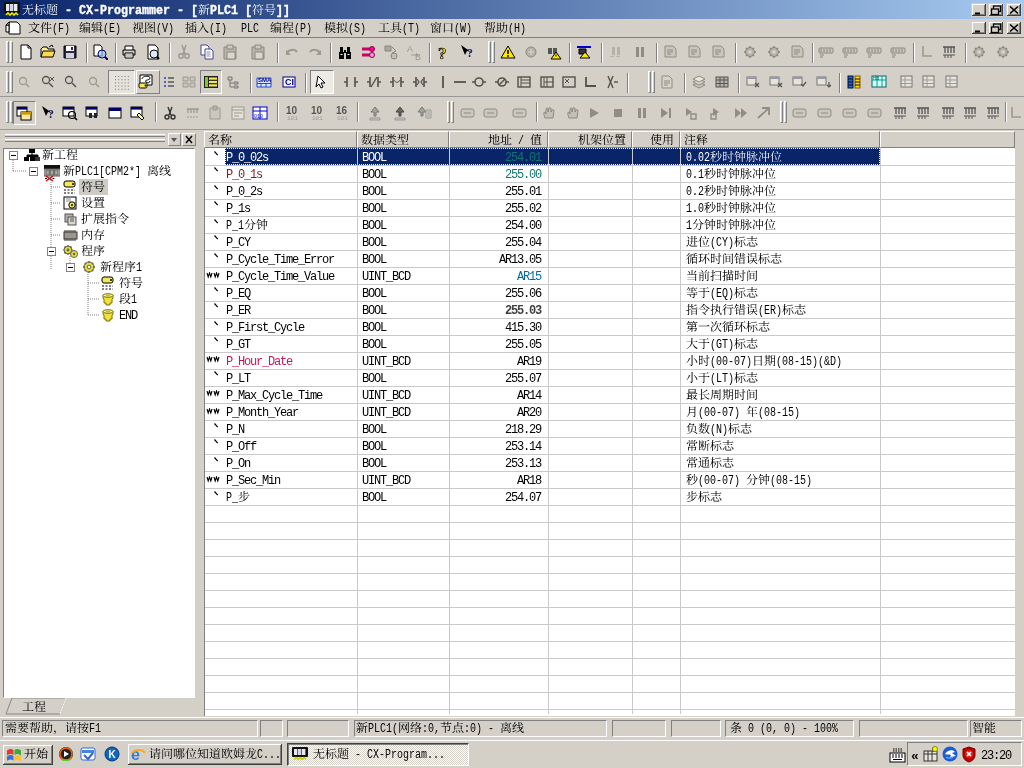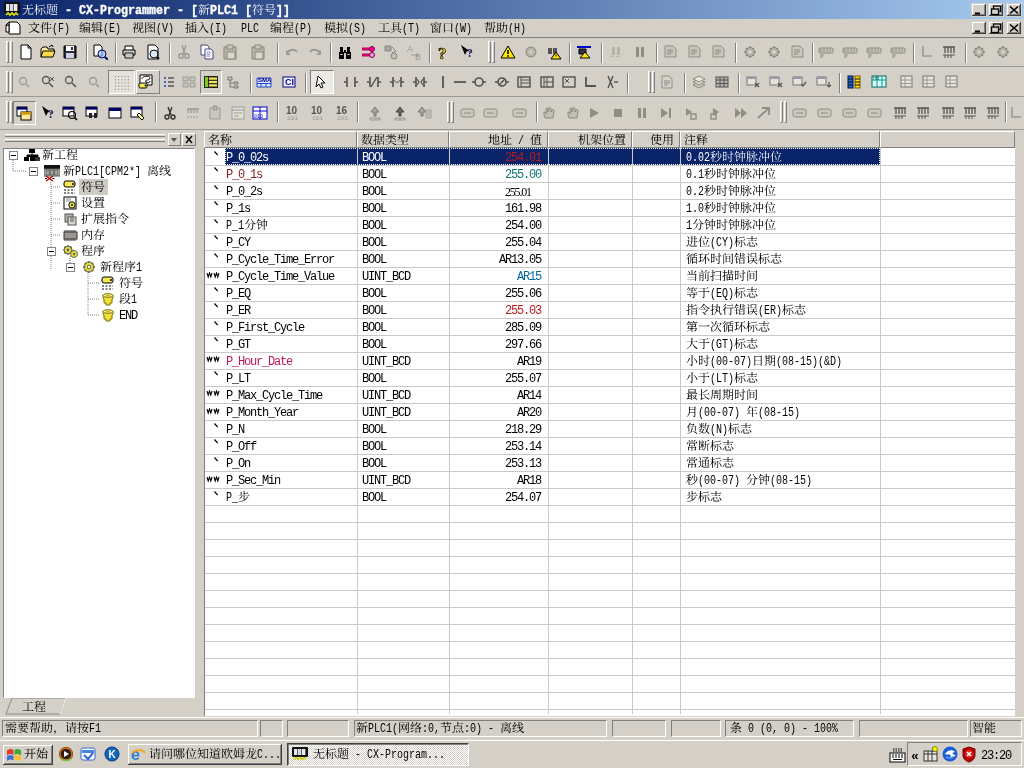--- a/index.html
+++ b/index.html
@@ -1316,21 +1316,21 @@
 <div class="ab" style="left:449px;top:148px;width:1px;height:566px;background:#c9c9c9"></div>
 <div class="ab" style="left:548px;top:148px;width:1px;height:566px;background:#c9c9c9"></div>
 <div class="ab" style="left:632px;top:148px;width:1px;height:566px;background:#c9c9c9"></div>
 <div class="ab" style="left:680px;top:148px;width:1px;height:566px;background:#c9c9c9"></div>
 <div class="ab" style="left:880px;top:148px;width:1px;height:566px;background:#c9c9c9"></div>
 <svg class="ab" style="left:213px;top:150px" width="8" height="8" viewBox="0 0 8 8">
     <path d="M1.5 1.5l3.2 3.6" stroke="#000" stroke-width="1.2"></path>
   </svg>
 <div class="ab mono" style="left:226px;top:152px;color:#fff;">P_0_02s</div>
 <div class="ab mono" style="left:362px;top:152px;color:#fff;">BOOL</div>
-<div class="ab mono" style="left:505px;top:152px;color:#b91c1c;">254.01</div>
+<div class="ab mono" style="left:505px;top:152px;color:#0f766e;">254.01</div>
 <div class="ab" style="left:686px;top:150px">
     <svg class="cj" width="97" height="15" fill="#fff">
       <text x="0" y="11" font-size="12" textLength="24" lengthAdjust="spacingAndGlyphs">0.02</text>
       <use href="#g79d2" x="24" y="11"></use>
       <use href="#g65f6" x="36" y="11"></use>
       <use href="#g949f" x="48" y="11"></use>
       <use href="#g8109" x="60" y="11"></use>
       <use href="#g51b2" x="72" y="11"></use>
       <use href="#g4f4d" x="84" y="11"></use>
     </svg>
@@ -1350,38 +1350,38 @@
       <use href="#g8109" x="54" y="11"></use>
       <use href="#g51b2" x="66" y="11"></use>
       <use href="#g4f4d" x="78" y="11"></use>
     </svg>
   </div>
 <svg class="ab" style="left:213px;top:184px" width="8" height="8" viewBox="0 0 8 8">
     <path d="M1.5 1.5l3.2 3.6" stroke="#000" stroke-width="1.2"></path>
   </svg>
 <div class="ab mono" style="left:226px;top:186px;color:#000;">P_0_2s</div>
 <div class="ab mono" style="left:362px;top:186px;color:#000;">BOOL</div>
-<div class="ab mono" style="left:505px;top:186px;color:#000;font-family:Liberation Serif, serif;">255.01</div>
+<div class="ab mono" style="left:505px;top:186px;color:#000;">255.01</div>
 <div class="ab" style="left:686px;top:184px">
     <svg class="cj" width="91" height="15" fill="#000">
       <text x="0" y="11" font-size="12" textLength="18" lengthAdjust="spacingAndGlyphs">0.2</text>
       <use href="#g79d2" x="18" y="11"></use>
       <use href="#g65f6" x="30" y="11"></use>
       <use href="#g949f" x="42" y="11"></use>
       <use href="#g8109" x="54" y="11"></use>
       <use href="#g51b2" x="66" y="11"></use>
       <use href="#g4f4d" x="78" y="11"></use>
     </svg>
   </div>
 <svg class="ab" style="left:213px;top:200px" width="8" height="8" viewBox="0 0 8 8">
     <path d="M1.5 1.5l3.2 3.6" stroke="#000" stroke-width="1.2"></path>
   </svg>
 <div class="ab mono" style="left:226px;top:203px;color:#000;">P_1s</div>
 <div class="ab mono" style="left:362px;top:203px;color:#000;">BOOL</div>
-<div class="ab mono" style="left:505px;top:203px;color:#000;">161.98</div>
+<div class="ab mono" style="left:505px;top:203px;color:#000;">255.02</div>
 <div class="ab" style="left:686px;top:201px">
     <svg class="cj" width="91" height="15" fill="#000">
       <text x="0" y="11" font-size="12" textLength="18" lengthAdjust="spacingAndGlyphs">1.0</text>
       <use href="#g79d2" x="18" y="11"></use>
       <use href="#g65f6" x="30" y="11"></use>
       <use href="#g949f" x="42" y="11"></use>
       <use href="#g8109" x="54" y="11"></use>
       <use href="#g51b2" x="66" y="11"></use>
       <use href="#g4f4d" x="78" y="11"></use>
     </svg>
@@ -1472,57 +1472,57 @@
       <text x="24" y="11" font-size="12" textLength="24" lengthAdjust="spacingAndGlyphs">(EQ)</text>
       <use href="#g6807" x="48" y="11"></use>
       <use href="#g5fd7" x="60" y="11"></use>
     </svg>
   </div>
 <svg class="ab" style="left:213px;top:302px" width="8" height="8" viewBox="0 0 8 8">
     <path d="M1.5 1.5l3.2 3.6" stroke="#000" stroke-width="1.2"></path>
   </svg>
 <div class="ab mono" style="left:226px;top:305px;color:#000;">P_ER</div>
 <div class="ab mono" style="left:362px;top:305px;color:#000;">BOOL</div>
-<div class="ab mono" style="left:505px;top:305px;color:#b91c1c;">255.03</div>
+<div class="ab mono" style="left:505px;top:305px;color:#404040;font-weight:bold;">255.03</div>
 <div class="ab" style="left:686px;top:303px">
     <svg class="cj" width="121" height="15" fill="#000">
       <use href="#g6307" x="0" y="11"></use>
       <use href="#g4ee4" x="12" y="11"></use>
       <use href="#g6267" x="24" y="11"></use>
       <use href="#g884c" x="36" y="11"></use>
       <use href="#g9519" x="48" y="11"></use>
       <use href="#g8bef" x="60" y="11"></use>
       <text x="72" y="11" font-size="12" textLength="24" lengthAdjust="spacingAndGlyphs">(ER)</text>
       <use href="#g6807" x="96" y="11"></use>
       <use href="#g5fd7" x="108" y="11"></use>
     </svg>
   </div>
 <svg class="ab" style="left:213px;top:320px" width="8" height="8" viewBox="0 0 8 8">
     <path d="M1.5 1.5l3.2 3.6" stroke="#000" stroke-width="1.2"></path>
   </svg>
 <div class="ab mono" style="left:226px;top:322px;color:#000;">P_First_Cycle</div>
 <div class="ab mono" style="left:362px;top:322px;color:#000;">BOOL</div>
-<div class="ab mono" style="left:505px;top:322px;color:#000;">285.09</div>
+<div class="ab mono" style="left:505px;top:322px;color:#000;">415.30</div>
 <div class="ab" style="left:686px;top:320px">
     <svg class="cj" width="85" height="15" fill="#000">
       <use href="#g7b2c" x="0" y="11"></use>
       <use href="#g4e00" x="12" y="11"></use>
       <use href="#g6b21" x="24" y="11"></use>
       <use href="#g5faa" x="36" y="11"></use>
       <use href="#g73af" x="48" y="11"></use>
       <use href="#g6807" x="60" y="11"></use>
       <use href="#g5fd7" x="72" y="11"></use>
     </svg>
   </div>
 <svg class="ab" style="left:213px;top:336px" width="8" height="8" viewBox="0 0 8 8">
     <path d="M1.5 1.5l3.2 3.6" stroke="#000" stroke-width="1.2"></path>
   </svg>
 <div class="ab mono" style="left:226px;top:339px;color:#000;">P_GT</div>
 <div class="ab mono" style="left:362px;top:339px;color:#000;">BOOL</div>
-<div class="ab mono" style="left:505px;top:339px;color:#000;">297.66</div>
+<div class="ab mono" style="left:505px;top:339px;color:#000;">255.05</div>
 <div class="ab" style="left:686px;top:337px">
     <svg class="cj" width="73" height="15" fill="#000">
       <use href="#g5927" x="0" y="11"></use>
       <use href="#g4e8e" x="12" y="11"></use>
       <text x="24" y="11" font-size="12" textLength="24" lengthAdjust="spacingAndGlyphs">(GT)</text>
       <use href="#g6807" x="48" y="11"></use>
       <use href="#g5fd7" x="60" y="11"></use>
     </svg>
   </div>
 <svg class="ab" style="left:206px;top:356px" width="16" height="7" viewBox="0 0 16 7">

